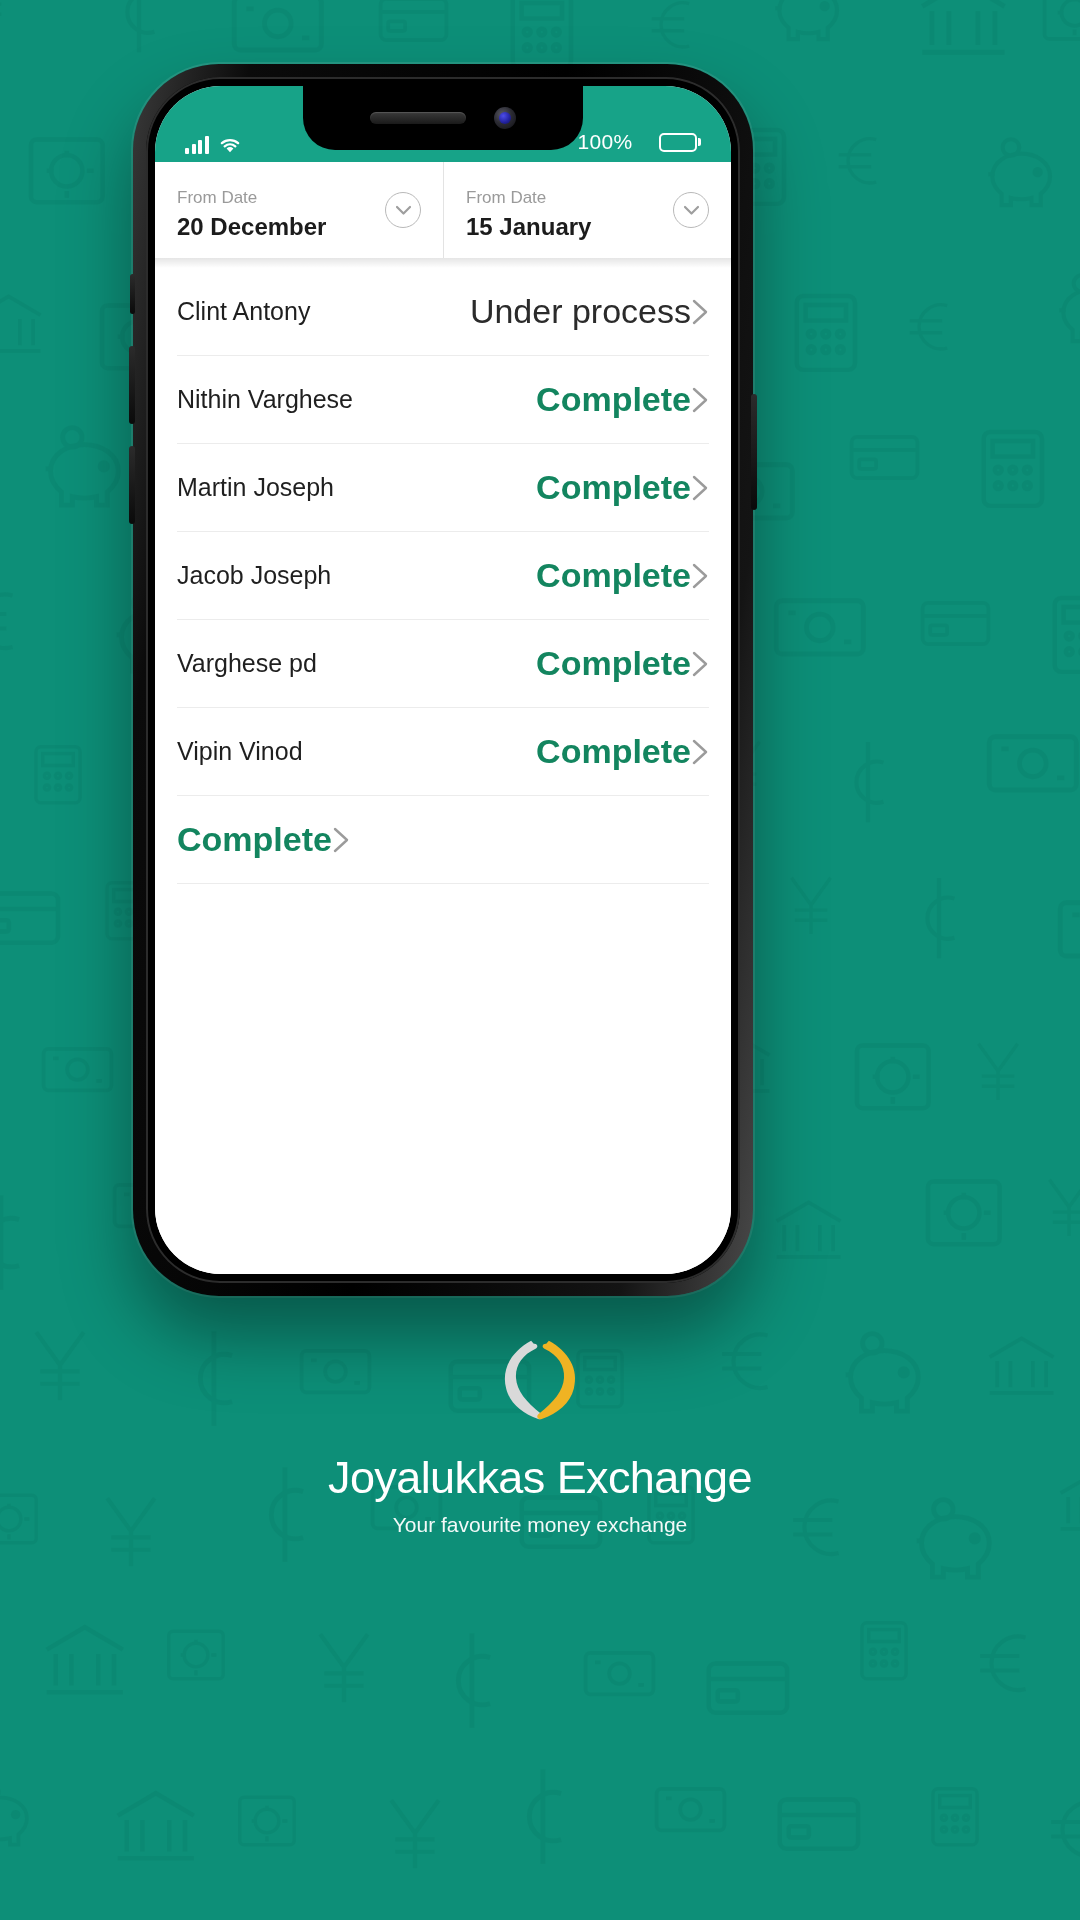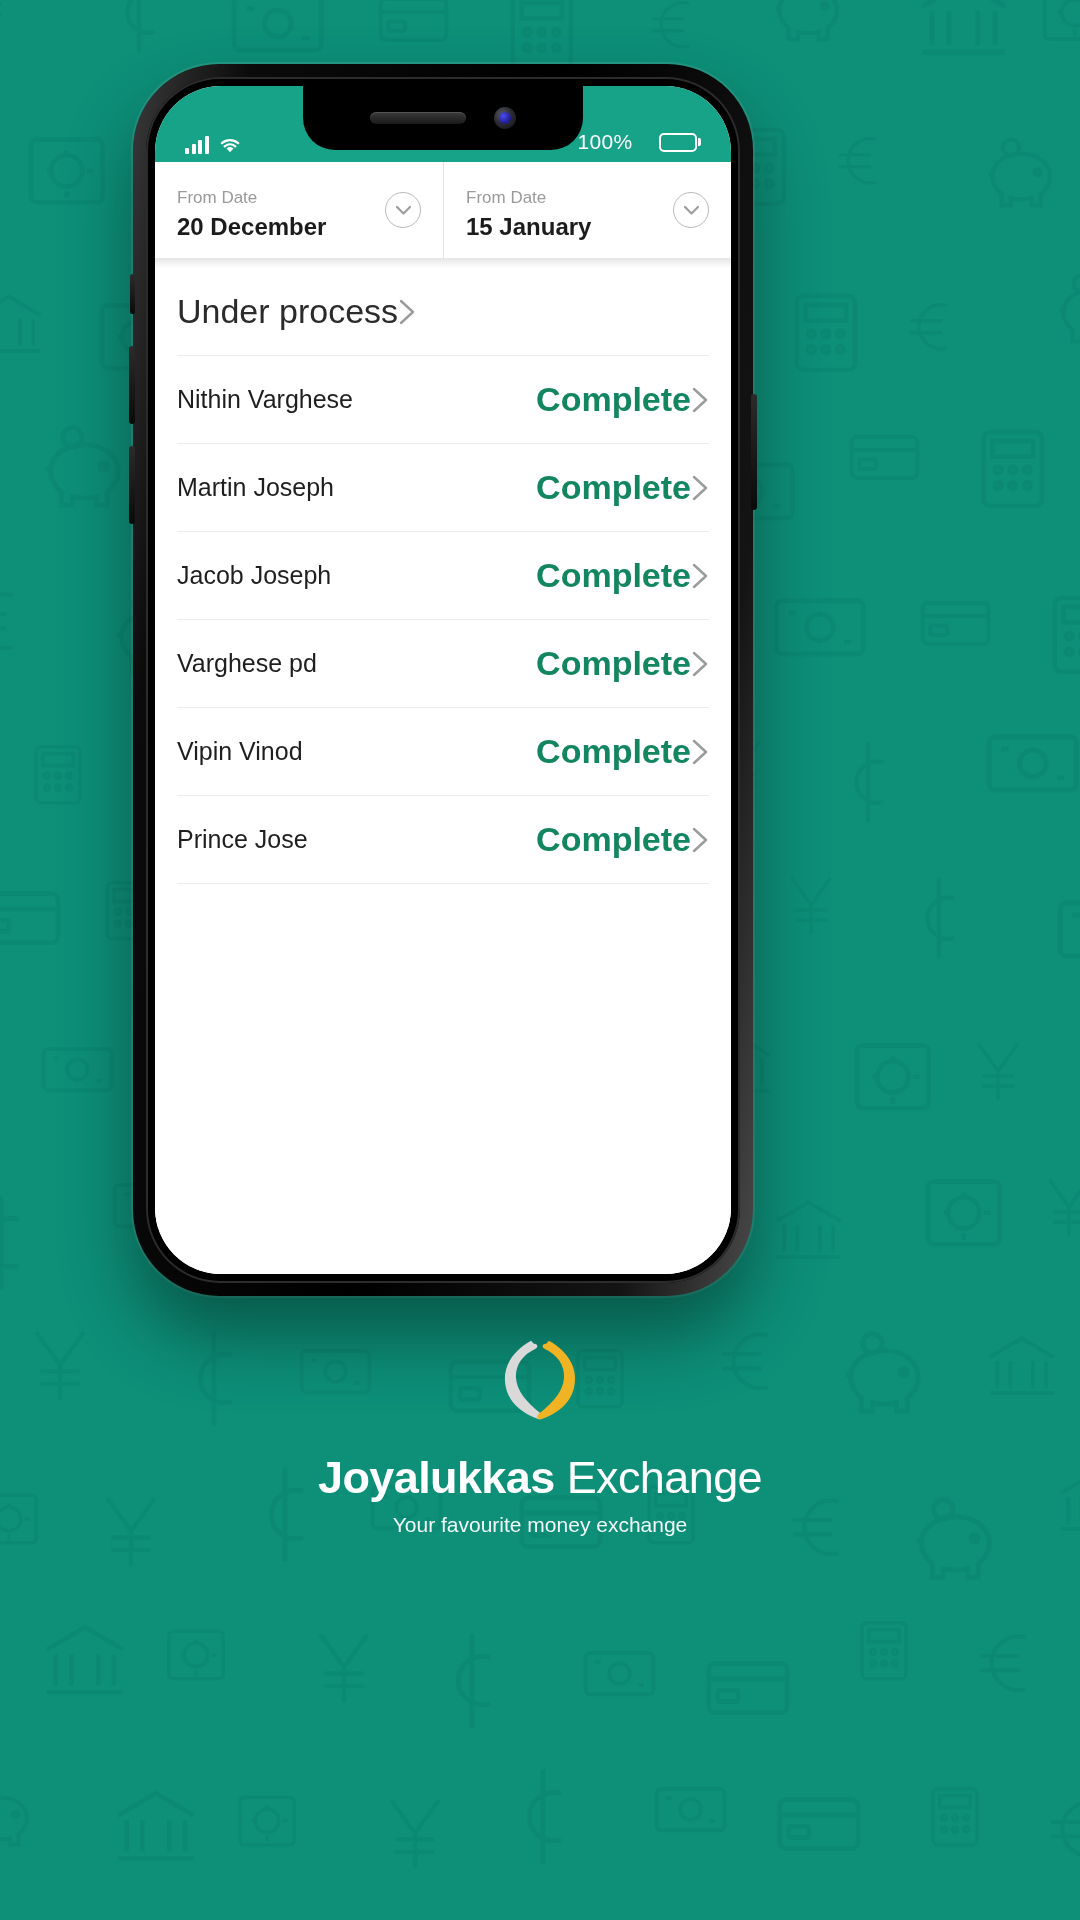--- a/index.html
+++ b/index.html
@@ -202,21 +202,21 @@
     top:1330px;
     display:flex; flex-direction:column; align-items:center;
   }
   #brand-logo{ width:108px; height:96px; }
   #brand-name{
     margin-top:26px;
     font-size:45px; color:#fff;
     letter-spacing:-.6px;
     display:flex; align-items:baseline; gap:12px;
   }
-  #brand-name .b1{ font-weight:bold; }
+  #brand-name .b1{ font-weight:normal; }
   #brand-name .b2{ font-weight:normal; }
   #brand-tagline{
     margin-top:9px;
     font-size:21px; color:#fff; opacity:.95;
   }
 </style>
 </head>
 <body>
 
 <div id="bg-wrap">
@@ -500,20 +500,21 @@
             <svg width="17" height="11" viewBox="0 0 17 11">
               <path d="M2 2l6.5 6.5L15 2" stroke="#9e9e9e" stroke-width="2.2" fill="none" stroke-linecap="round" stroke-linejoin="round"></path>
             </svg>
           </span>
         </div>
       </div>
       <div id="filter-shadow"></div>
 
       <div id="tx-list">
           <div class="tx-row">
+            <span class="tx-name">Clint Antony</span>
             <span class="tx-status pending">Under process</span>
             <svg class="tx-arrow" viewBox="0 0 18 28">
               <path d="M3 3l12 11L3 25" stroke="#9b9b9b" stroke-width="2.4" fill="none" stroke-linecap="round" stroke-linejoin="round"></path>
             </svg>
           </div>
           <div class="tx-row">
             <span class="tx-name">Nithin Varghese</span>
             <span class="tx-status complete">Complete</span>
             <svg class="tx-arrow" viewBox="0 0 18 28">
               <path d="M3 3l12 11L3 25" stroke="#9b9b9b" stroke-width="2.4" fill="none" stroke-linecap="round" stroke-linejoin="round"></path>
@@ -541,21 +542,20 @@
             </svg>
           </div>
           <div class="tx-row">
             <span class="tx-name">Vipin Vinod</span>
             <span class="tx-status complete">Complete</span>
             <svg class="tx-arrow" viewBox="0 0 18 28">
               <path d="M3 3l12 11L3 25" stroke="#9b9b9b" stroke-width="2.4" fill="none" stroke-linecap="round" stroke-linejoin="round"></path>
             </svg>
           </div>
           <div class="tx-row">
-            <span class="tx-name">Prince Jose</span>
             <span class="tx-status complete">Complete</span>
             <svg class="tx-arrow" viewBox="0 0 18 28">
               <path d="M3 3l12 11L3 25" stroke="#9b9b9b" stroke-width="2.4" fill="none" stroke-linecap="round" stroke-linejoin="round"></path>
             </svg>
           </div>
         </div>
 
     </div>
   </div>
 </div>

